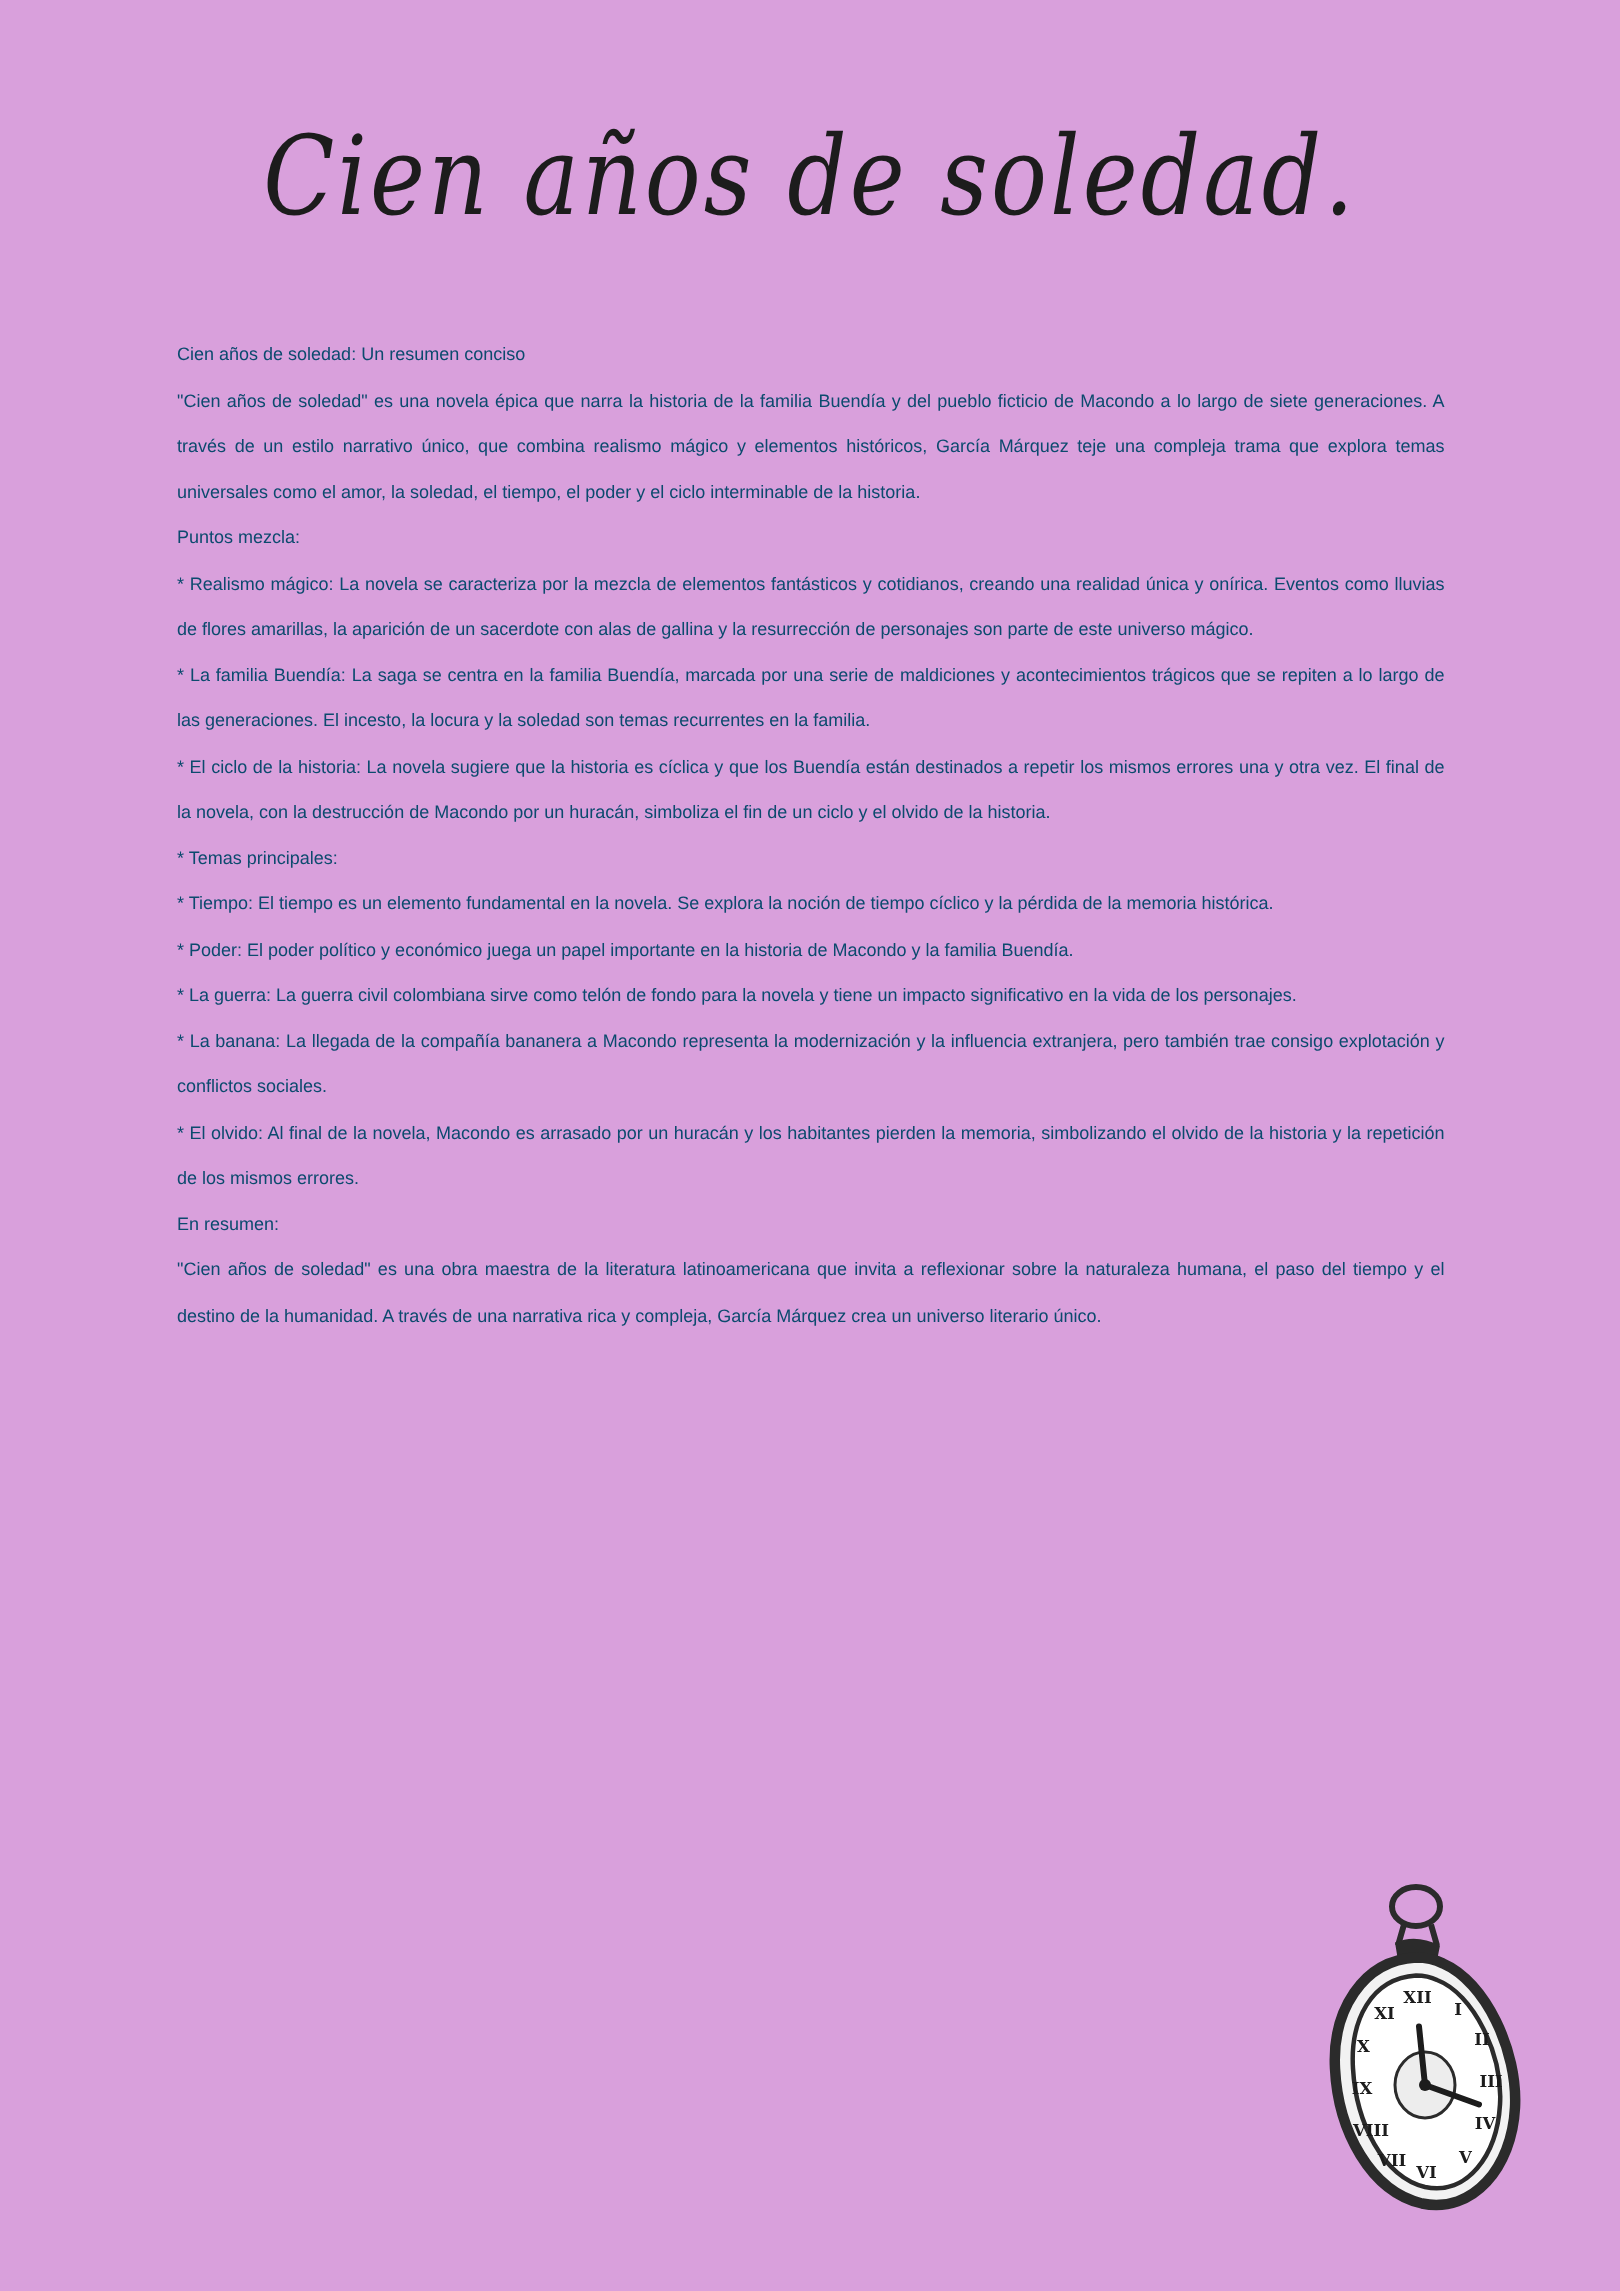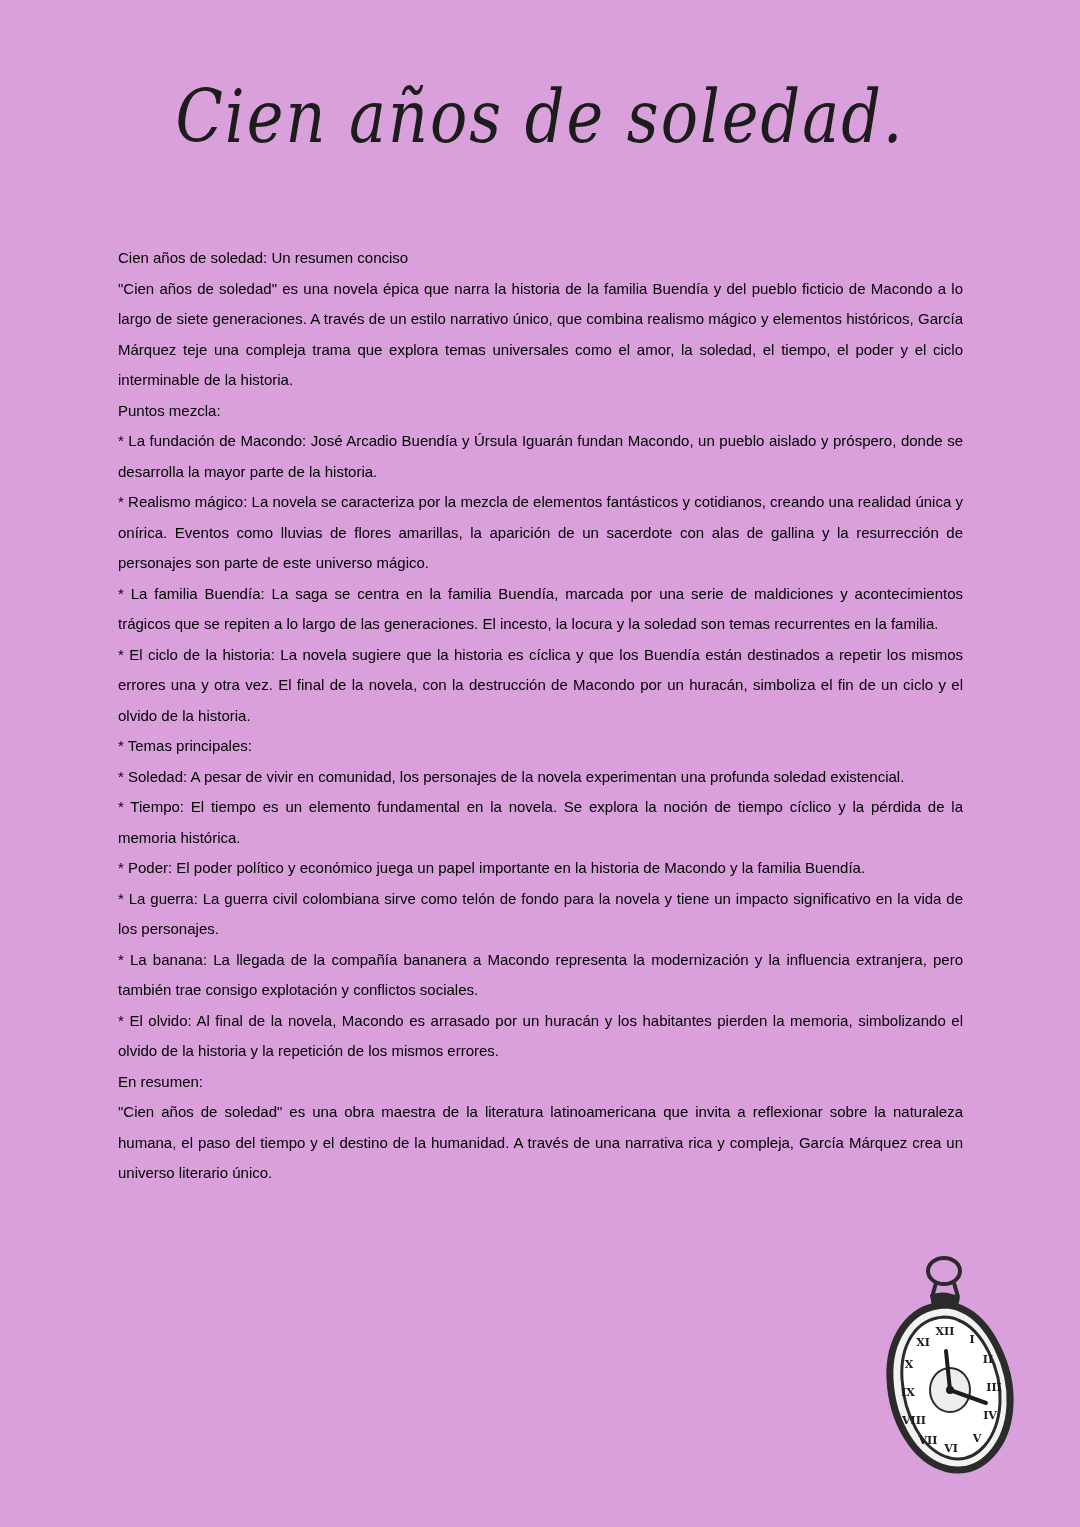--- a/index.html
+++ b/index.html
@@ -32,24 +32,24 @@
     font-size: 62px;
     letter-spacing: 2px;
     color: #1c1c1c;
     transform: scaleY(1.18);
     transform-origin: center top;
     white-space: nowrap;
   }
   .body-text {
     position: absolute;
     left: 118px;
-    top: 243px;
+    top: 221px;
     width: 845px;
-    color: #000000;
-    font-size: 15px;
+    color: #0c4a6e;
+    font-size: 12px;
     line-height: 30.5px;
     text-align: justify;
     font-family: "Liberation Sans", sans-serif;
   }
   .body-text p {
     margin: 0;
   }
   .ln {
     display: block;
   }
@@ -66,26 +66,24 @@
 <body>
 
 <div class="page">
 
   <div class="title">Cien años de soledad.</div>
 
   <div class="body-text">
     <p class="ln">Cien años de soledad: Un resumen conciso</p>
     <p class="ln">"Cien años de soledad" es una novela épica que narra la historia de la familia Buendía y del pueblo ficticio de Macondo a lo largo de siete generaciones. A través de un estilo narrativo único, que combina realismo mágico y elementos históricos, García Márquez teje una compleja trama que explora temas universales como el amor, la soledad, el tiempo, el poder y el ciclo interminable de la historia.</p>
     <p class="ln">Puntos mezcla:</p>
-    <p class="ln">  * La fundación de Macondo: José Arcadio Buendía y Úrsula Iguarán fundan Macondo, un pueblo aislado y próspero, donde se desarrolla la mayor parte de la historia.</p>
     <p class="ln">  * Realismo mágico: La novela se caracteriza por la mezcla de elementos fantásticos y cotidianos, creando una realidad única y onírica. Eventos como lluvias de flores amarillas, la aparición de un sacerdote con alas de gallina y la resurrección de personajes son parte de este universo mágico.</p>
     <p class="ln">  * La familia Buendía: La saga se centra en la familia Buendía, marcada por una serie de maldiciones y acontecimientos trágicos que se repiten a lo largo de las generaciones. El incesto, la locura y la soledad son temas recurrentes en la familia.</p>
     <p class="ln">  * El ciclo de la historia: La novela sugiere que la historia es cíclica y que los Buendía están destinados a repetir los mismos errores una y otra vez. El final de la novela, con la destrucción de Macondo por un huracán, simboliza el fin de un ciclo y el olvido de la historia.</p>
     <p class="ln">  * Temas principales:</p>
-    <p class="ln">  * Soledad: A pesar de vivir en comunidad, los personajes de la novela experimentan una profunda soledad existencial.</p>
     <p class="ln">  * Tiempo: El tiempo es un elemento fundamental en la novela. Se explora la noción de tiempo cíclico y la pérdida de la memoria histórica.</p>
     <p class="ln">  * Poder: El poder político y económico juega un papel importante en la historia de Macondo y la familia Buendía.</p>
     <p class="ln">  * La guerra: La guerra civil colombiana sirve como telón de fondo para la novela y tiene un impacto significativo en la vida de los personajes.</p>
     <p class="ln">  * La banana: La llegada de la compañía bananera a Macondo representa la modernización y la influencia extranjera, pero también trae consigo explotación y conflictos sociales.</p>
     <p class="ln">  * El olvido: Al final de la novela, Macondo es arrasado por un huracán y los habitantes pierden la memoria, simbolizando el olvido de la historia y la repetición de los mismos errores.</p>
     <p class="ln">En resumen:</p>
     <p class="ln">"Cien años de soledad" es una obra maestra de la literatura latinoamericana que invita a reflexionar sobre la naturaleza humana, el paso del tiempo y el destino de la humanidad. A través de una narrativa rica y compleja, García Márquez crea un universo literario único.</p>
   </div>
 
   <div class="clock">

